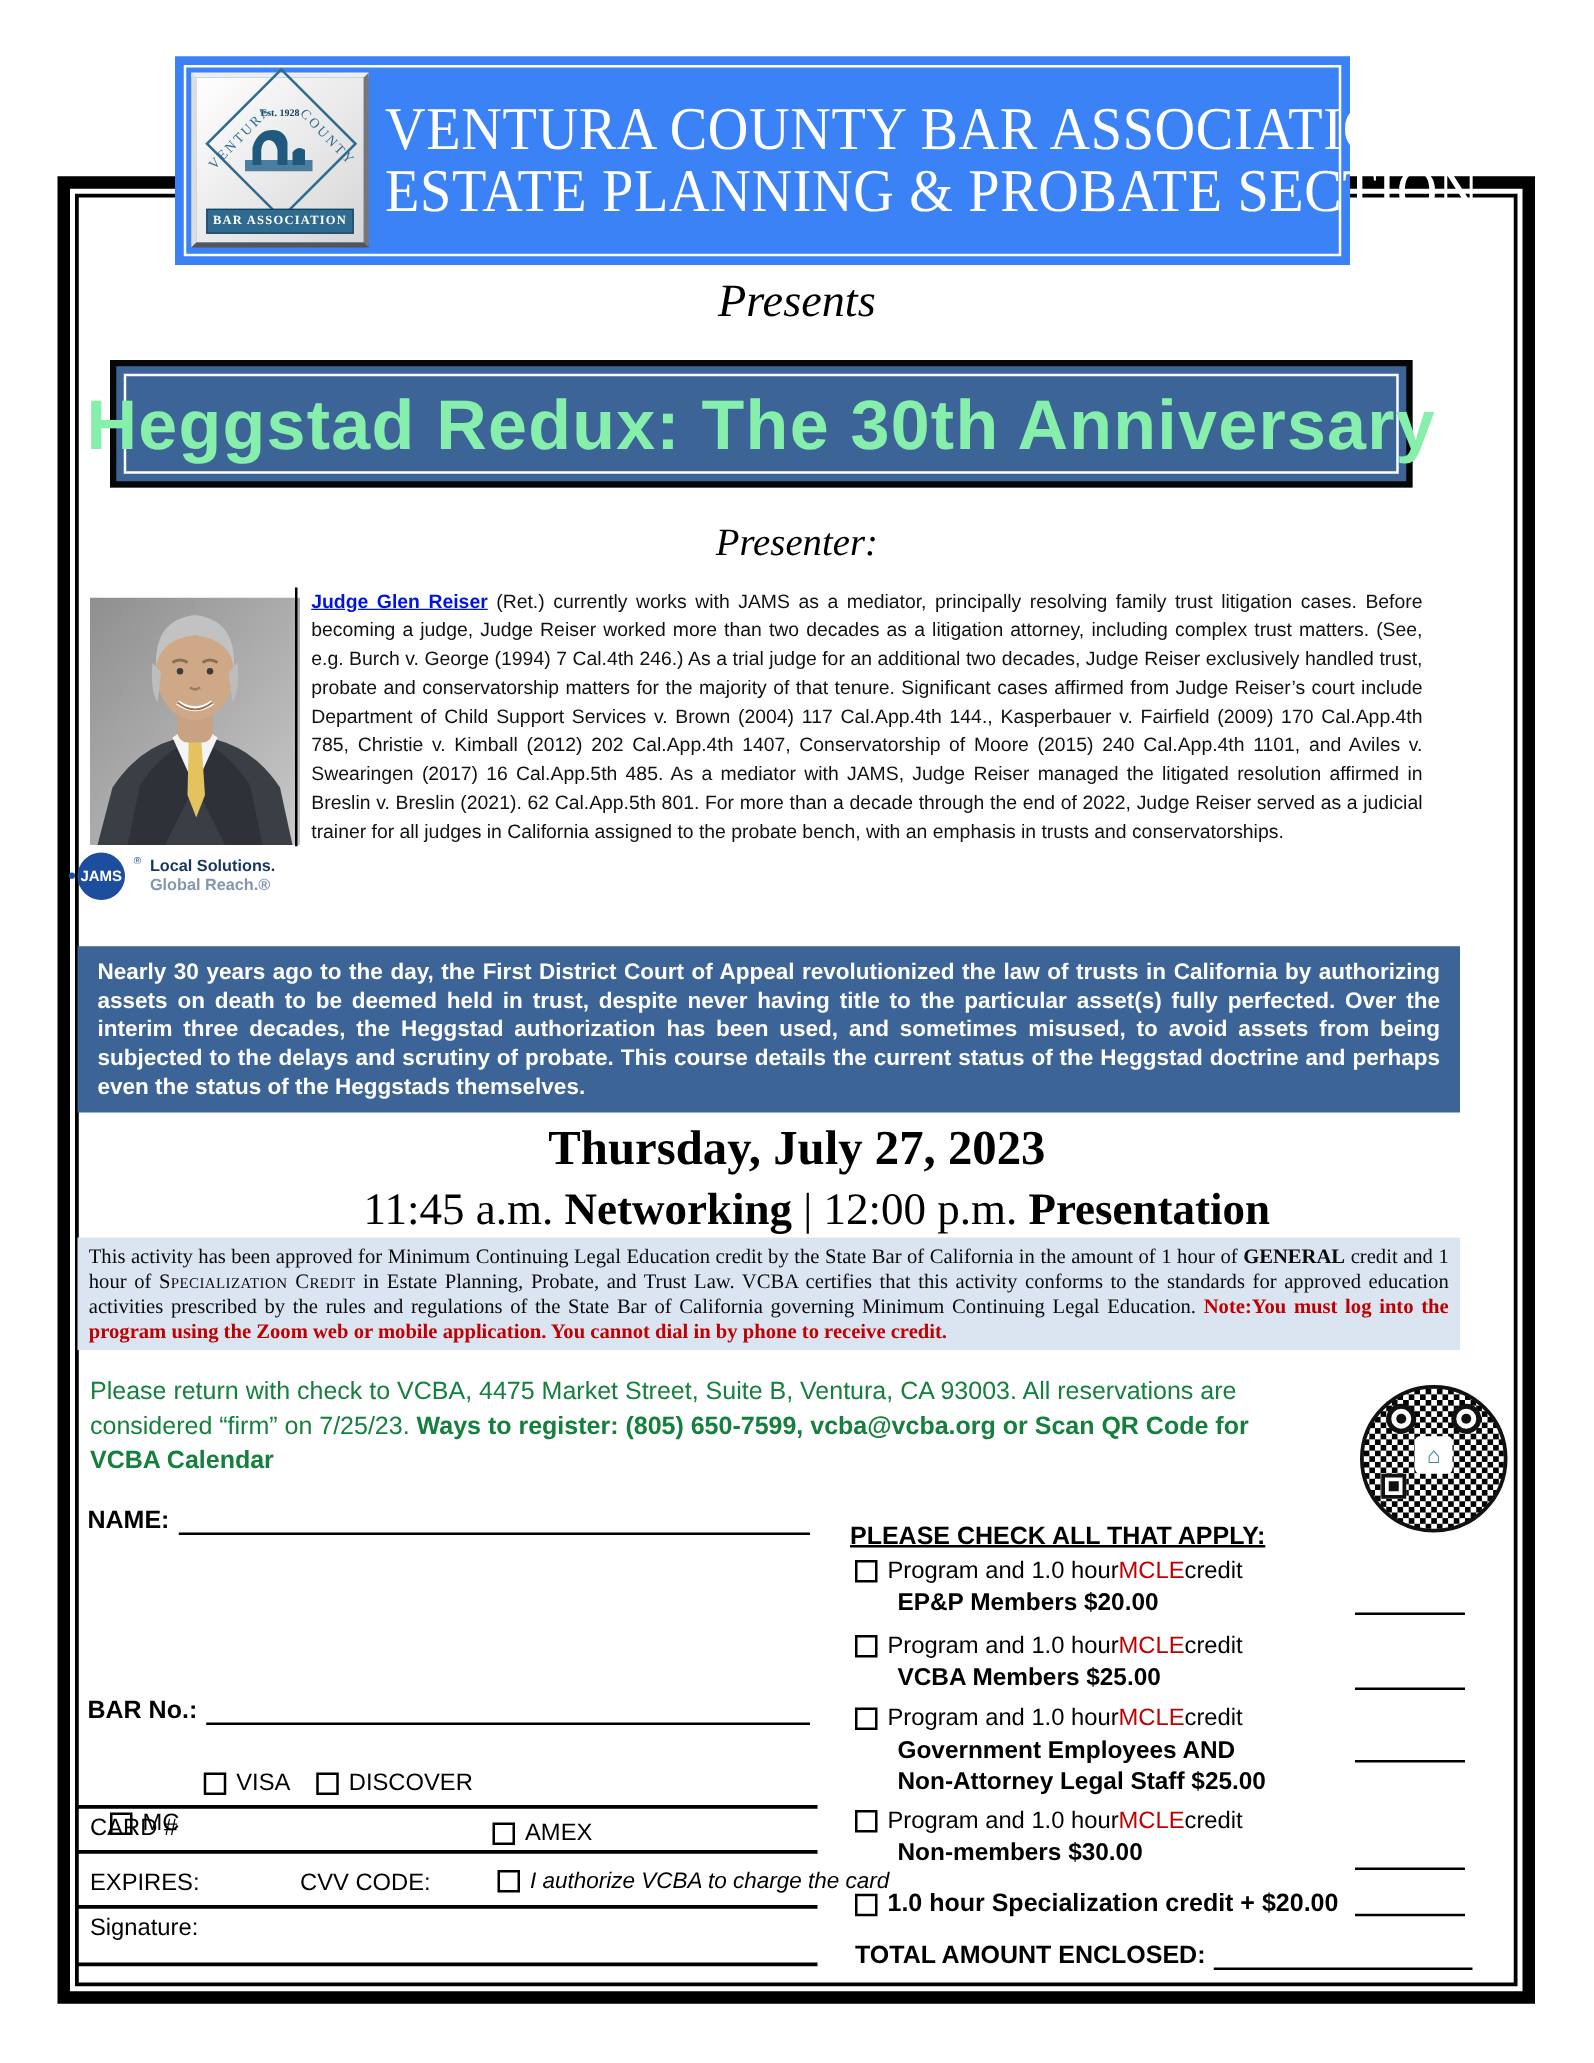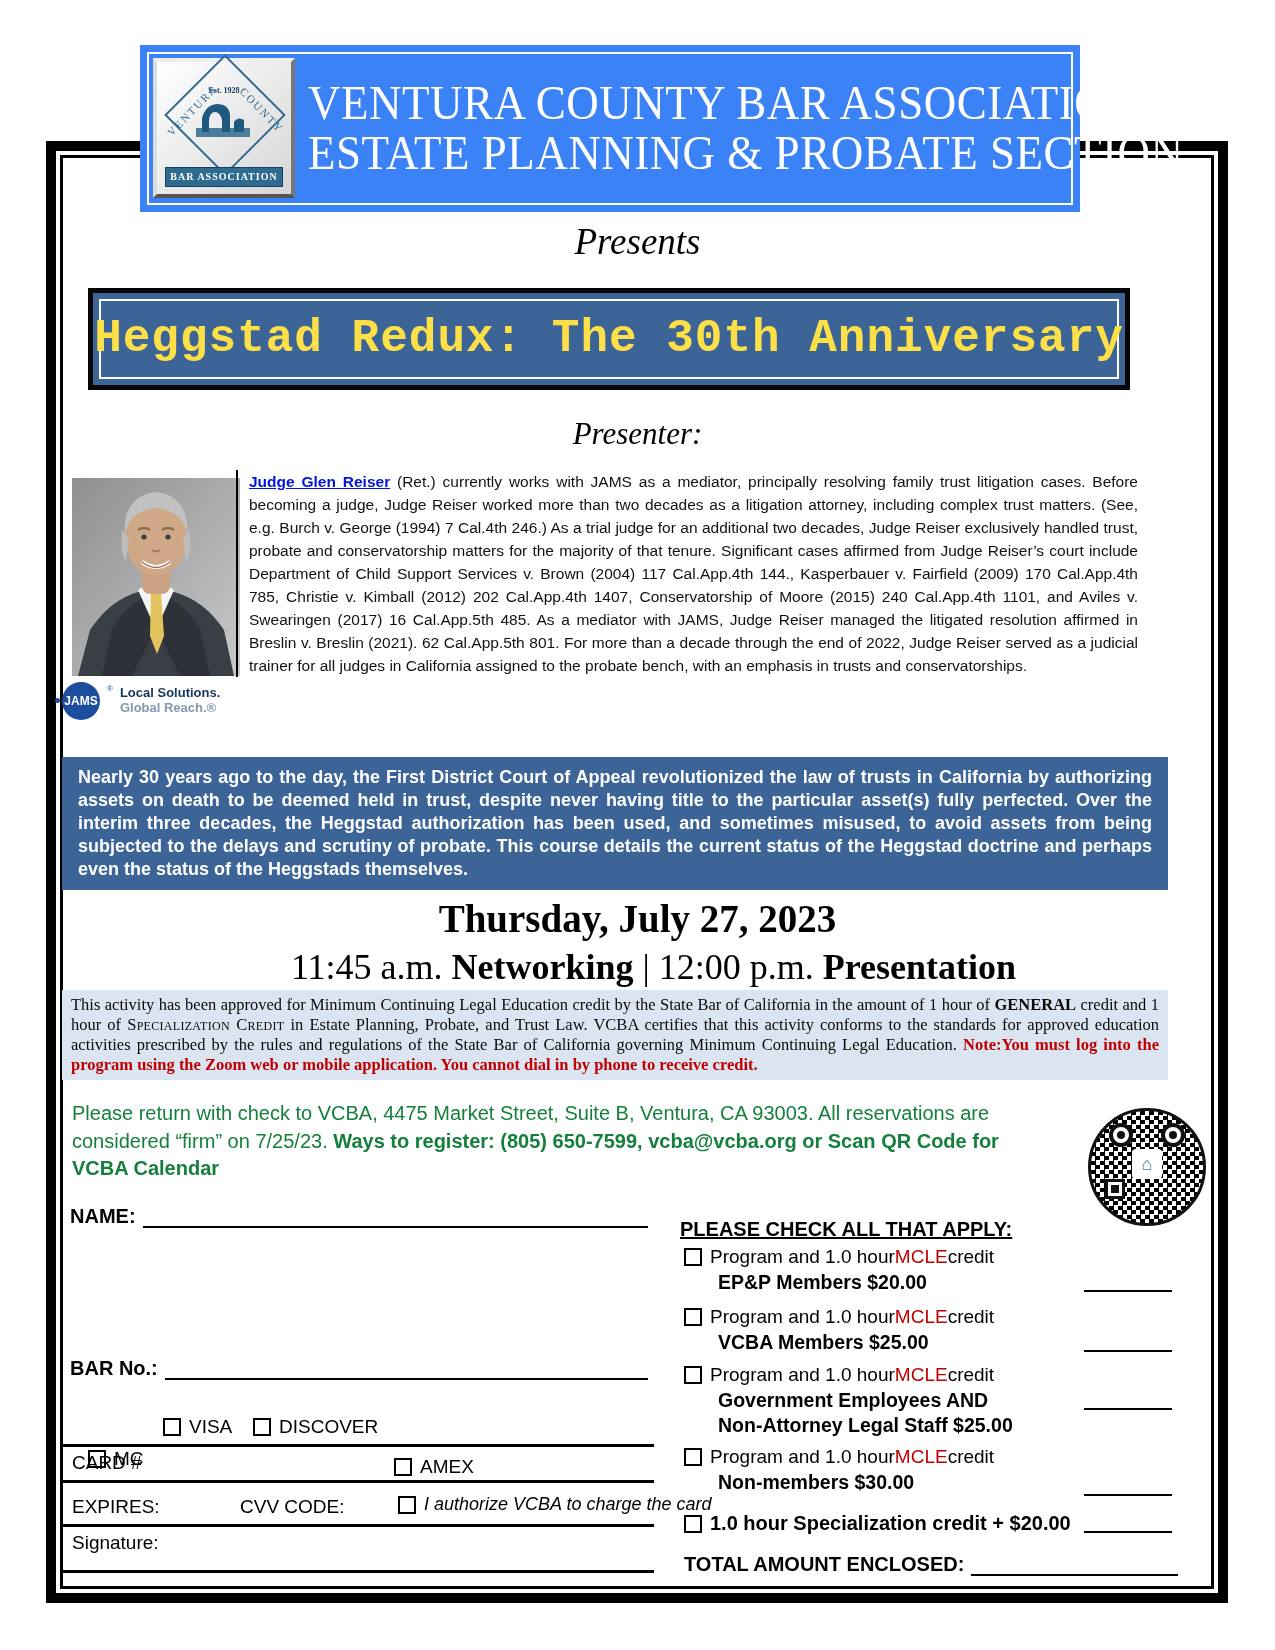--- a/index.html
+++ b/index.html
@@ -31,21 +31,21 @@
   .logo-bar-strip { position:absolute; left:8px; right:8px; bottom:7px; height:18px; background:#2e6b8e; border:1px solid #16425f;
                     color:#fff; font:bold 10px "Liberation Serif",serif; line-height:18px; text-align:center; letter-spacing:1px; }
 
   .presents { position:absolute; top:220px; left:0; width:100%; text-align:center;
               font-family:"Liberation Serif",serif; font-style:italic; font-size:37px; z-index:4; }
 
   
   .title-banner { position:absolute; left:88px; top:288px; width:1042px; height:102px; background:#3c6496;
                   border:5px solid #060606; box-sizing:border-box; z-index:4; }
   .title-inner { position:absolute; inset:6px; border:2px solid #fff; display:flex; align-items:center; justify-content:center; }
-  .title-text { color:#fde047; font-family:Liberation Mono, monospace; font-weight:bold; font-size:46px; letter-spacing:1px; white-space:nowrap; }
+  .title-text { color:#86efac; font-family:Liberation Sans, sans-serif; font-weight:bold; font-size:56px; letter-spacing:1px; white-space:nowrap; }
 
   .presenter-heading { position:absolute; top:416px; left:0; width:100%; text-align:center;
                        font-family:"Liberation Serif",serif; font-style:italic; font-size:31px; }
 
   .photo { position:absolute; left:72px; top:478px; width:168px; height:198px; }
 
   .jams { position:absolute; left:62px; top:682px; width:190px; display:flex; align-items:center; gap:7px; }
   .jams-circle { flex:none; width:38px; height:38px; border-radius:50%; background:#1d4e9e; color:#fff;
                  display:flex; align-items:center; justify-content:center; font:bold 12px "Liberation Sans",sans-serif; position:relative; }
   .jams-circle::before { content:""; position:absolute; left:-7px; top:16px; width:5px; height:5px; border-radius:50%; background:#1d4e9e; }

